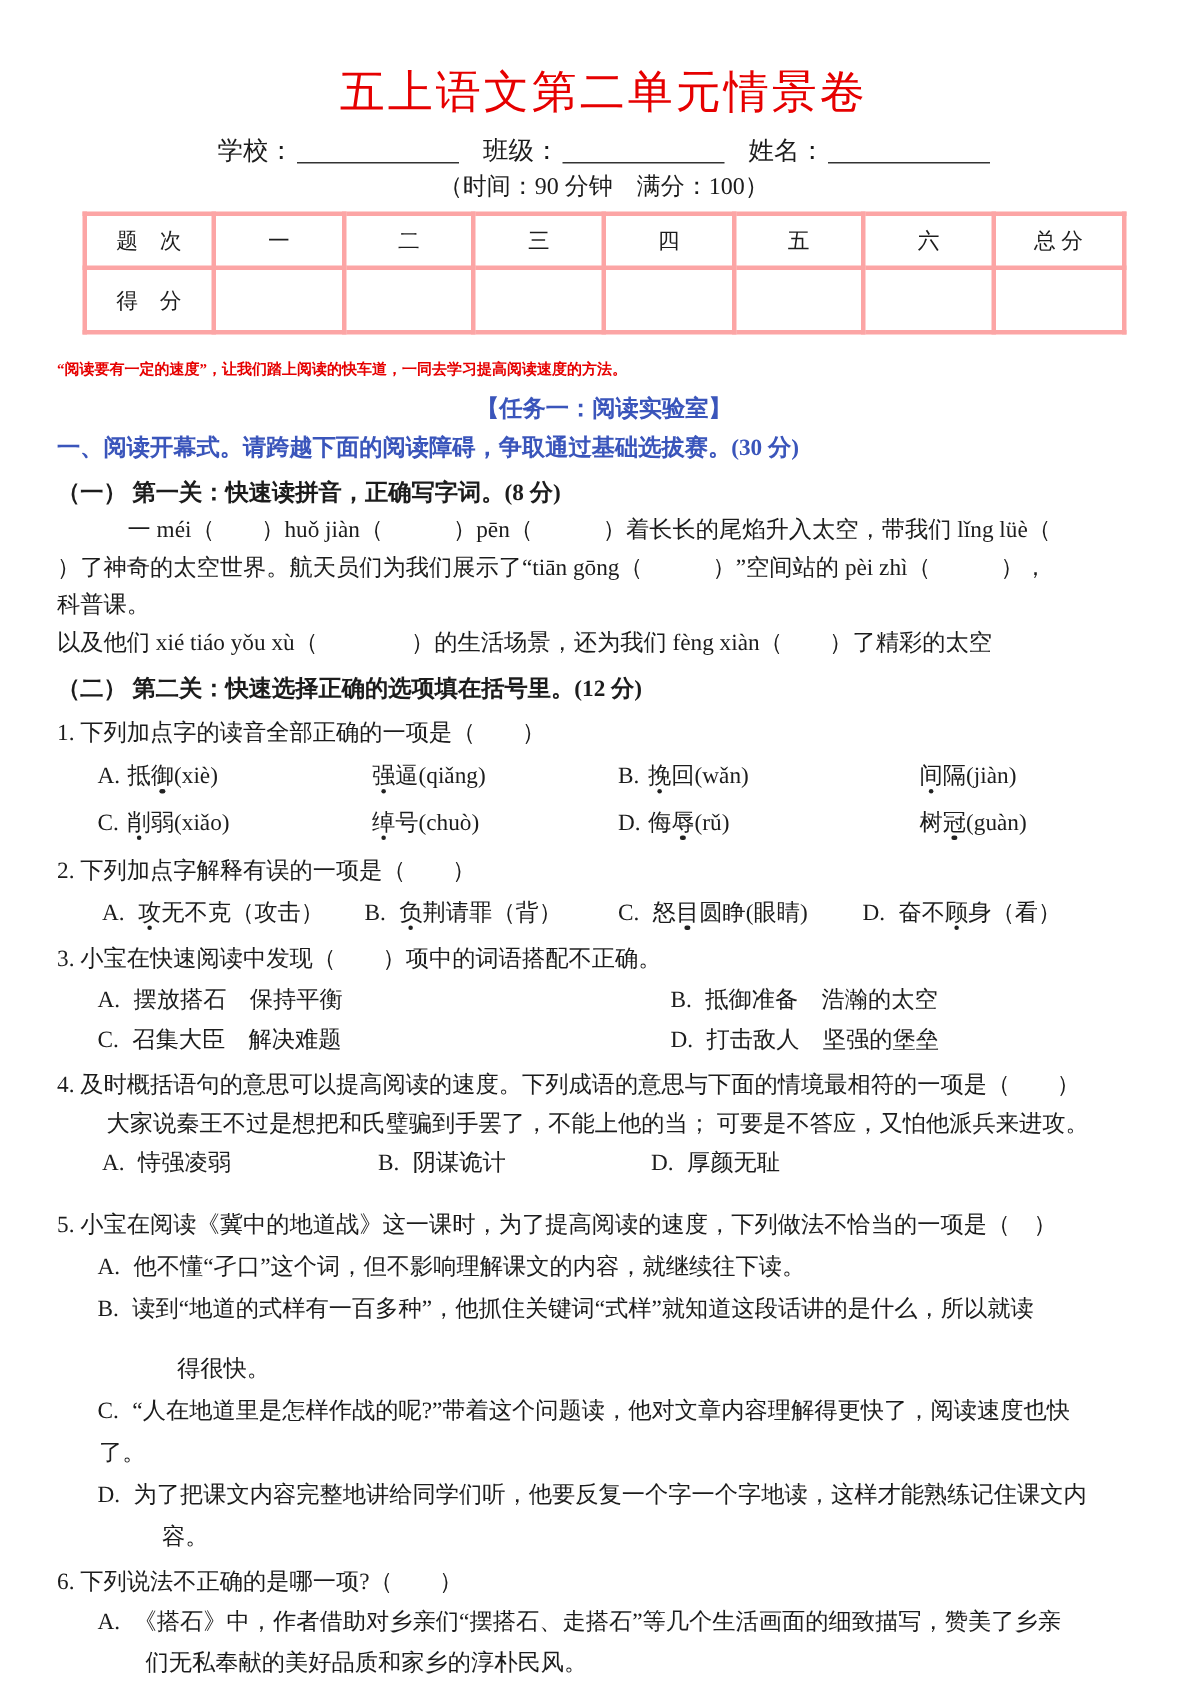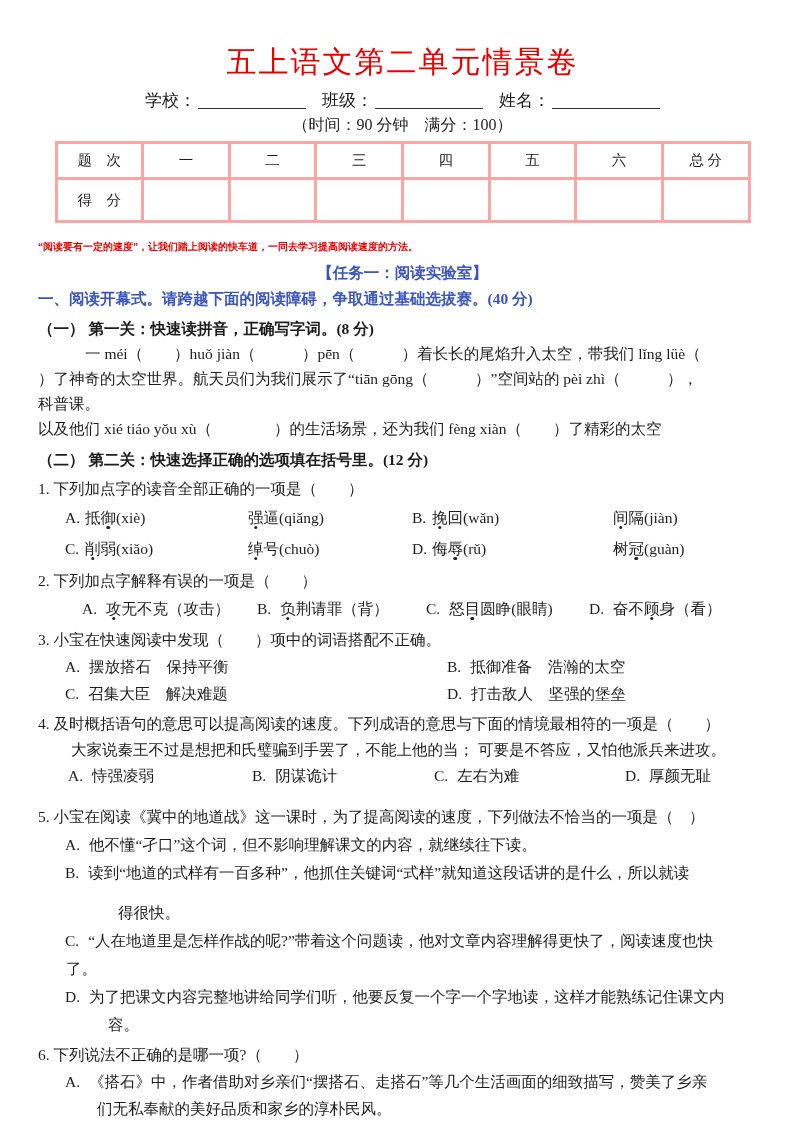--- a/index.html
+++ b/index.html
@@ -43,21 +43,21 @@
   .sec1{color:var(--blue);font-weight:700;font-size:15.5px;line-height:23px;margin-top:3px;}
 
   .ph{font-weight:700;line-height:24px;margin-top:7px;}
   .pline{line-height:25px;}
   .pline.ind{text-indent:47px;}
 
   .stem{line-height:26px;margin-top:4px;}
   .lbl{margin-right:9px;}
 
   .q1-row{display:grid;grid-template-columns:20px 163px 164px 20px 181px 1fr;margin-left:27px;line-height:31px;}
-  .q2-row{display:grid;grid-template-columns:175px 169px 163px 1fr;margin-left:44px;line-height:29px;}
+  .q2-row{display:grid;grid-template-columns:175px 169px 163px 1fr;margin-left:30px;line-height:29px;}
   .q3-row{display:grid;grid-template-columns:382px 1fr;margin-left:27px;line-height:27px;}
   .q4-ctx{text-indent:33px;line-height:26px;}
   .q4-row{display:grid;grid-template-columns:184px 182px 191px 1fr;margin-left:30px;line-height:26px;}
 
   .q5-stem{margin-top:14px;line-height:28px;}
   .q5 .opt{margin-left:27px;line-height:28px;}
   .q5 .cont-b{margin-left:80px;line-height:28px;margin-top:12px;}
   .q5 .cont-c{margin-left:28px;line-height:28px;}
   .q5 .cont-d{margin-left:70px;line-height:28px;}
   .q6-stem{margin-top:2px;line-height:27px;}
@@ -103,21 +103,21 @@
         <td></td>
         <td></td>
         <td></td>
         <td></td>
       </tr>
     </tbody>
   </table>
 
   <div class="red-line">“阅读要有一定的速度”，让我们踏上阅读的快车道，一同去学习提高阅读速度的方法。</div>
   <div class="task">【任务一：阅读实验室】</div>
-  <div class="sec1">一、阅读开幕式。请跨越下面的阅读障碍，争取通过基础选拔赛。(40 分)</div>
+  <div class="sec1">一、阅读开幕式。请跨越下面的阅读障碍，争取通过基础选拔赛。(30 分)</div>
 
   <div class="ph">（一） 第一关：快速读拼音，正确写字词。(8 分)</div>
   <div class="pline ind">一 méi（　　）huǒ jiàn（　　　）pēn（　　　）着长长的尾焰升入太空，带我们 lǐng lüè（</div>
   <div class="pline">）了神奇的太空世界。航天员们为我们展示了“tiān gōng（　　　）”空间站的 pèi zhì（　　　），</div>
   <div class="pline">科普课。</div>
   <div class="pline">以及他们 xié tiáo yǒu xù（　　　　）的生活场景，还为我们 fèng xiàn（　　）了精彩的太空</div>
 
   <div class="ph">（二） 第二关：快速选择正确的选项填在括号里。(12 分)</div>
 
   <div>
@@ -161,21 +161,20 @@
       <span><span class="lbl">D.</span><span>打击敌人　坚强的堡垒</span></span>
     </div>
   </div>
 
   <div>
     <div class="stem">4. 及时概括语句的意思可以提高阅读的速度。下列成语的意思与下面的情境最相符的一项是（　　）</div>
     <div class="q4-ctx">大家说秦王不过是想把和氏璧骗到手罢了，不能上他的当； 可要是不答应，又怕他派兵来进攻。</div>
     <div class="q4-row">
       <span><span class="lbl">A.</span><span>恃强凌弱</span></span>
       <span><span class="lbl">B.</span><span>阴谋诡计</span></span>
-      <span><span class="lbl">C.</span><span>左右为难</span></span>
       <span><span class="lbl">D.</span><span>厚颜无耻</span></span>
     </div>
   </div>
 
   <div class="q5">
     <div class="q5-stem">5. 小宝在阅读《冀中的地道战》这一课时，为了提高阅读的速度，下列做法不恰当的一项是（　）</div>
     <div class="opt"><span class="lbl">A.</span><span>他不懂“孑口”这个词，但不影响理解课文的内容，就继续往下读。</span></div>
     <div class="opt"><span class="lbl">B.</span><span>读到“地道的式样有一百多种”，他抓住关键词“式样”就知道这段话讲的是什么，所以就读</span></div>
     <div class="cont-b">得很快。</div>
     <div class="opt"><span class="lbl">C.</span><span>“人在地道里是怎样作战的呢?”带着这个问题读，他对文章内容理解得更快了，阅读速度也快</span></div>

